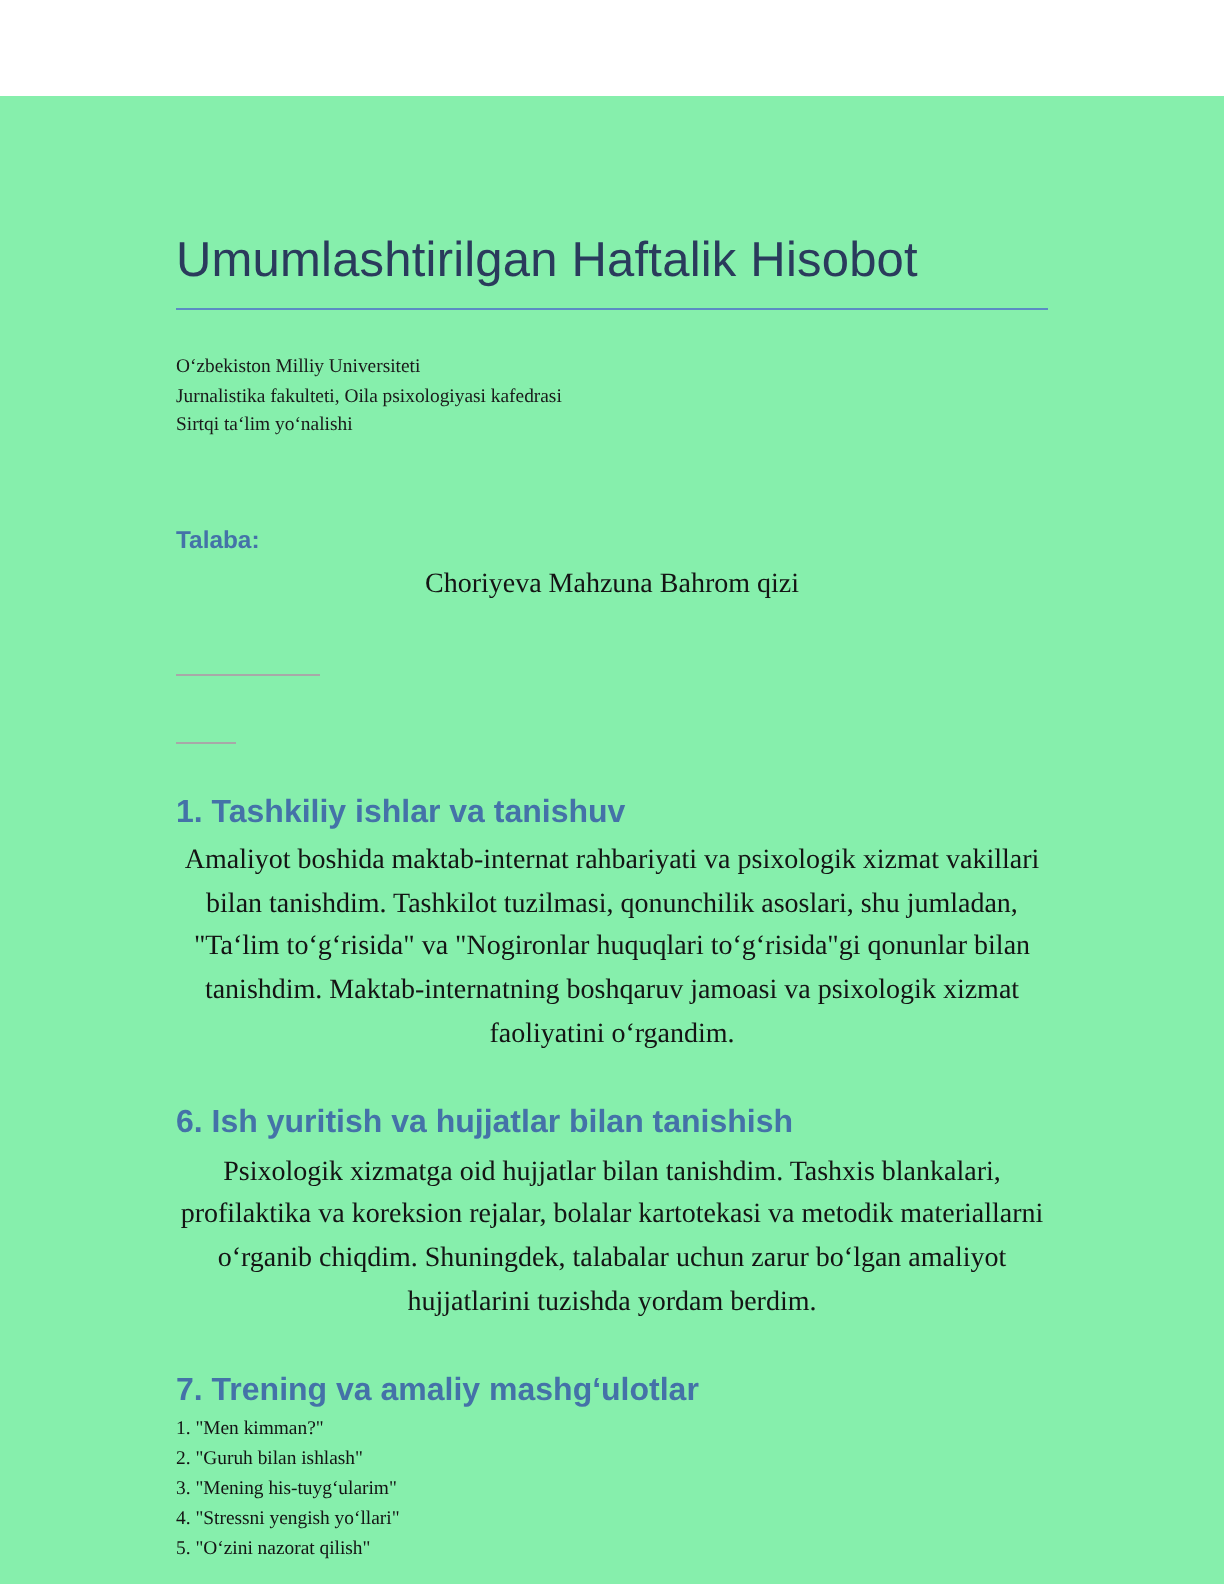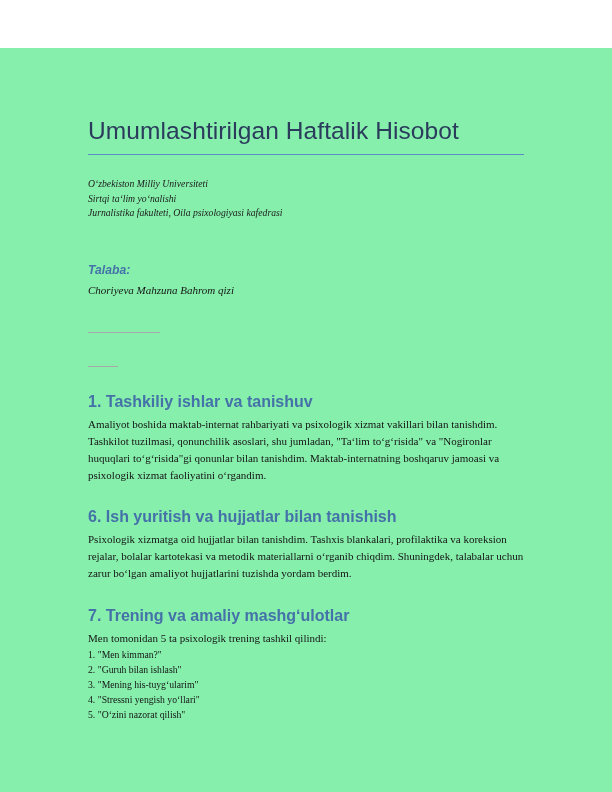--- a/index.html
+++ b/index.html
@@ -40,50 +40,49 @@
     margin-top: 9px;
     width: 436px;
   }
 
   
   .affiliation {
     margin-top: 22px;
     font-size: 9.7px;
     color: #1a1a1a;
     line-height: 1.52;
-    font-style: italic;
   }
   .affiliation div {
     white-space: nowrap;
   }
 
   
   .h-blue {
     font-family: "Liberation Sans", sans-serif;
     font-size: 16px;
     font-weight: 700;
     color: #4472a8;
     line-height: 1.3;
     margin: 0;
   }
   .h-blue.big {
     font-size: 12.2px;
   }
 
   
   .body-text {
-    font-size: 11px;
+    font-size: 14px;
     color: #141414;
     line-height: 1.54;
     margin: 3px 0 0 0;
-    text-align: left;
+    text-align: center;
   }
 
   
-  .sec-talaba      { margin-top: 42px; font-style: italic; }
+  .sec-talaba      { margin-top: 42px; }
   .sec-joy         { margin-top: 30px; }
   .sec-rahbar      { margin-top: 33px; }
   .sec-hafta       { margin-top: 33px; }
 
   .blank-rule {
     height: 0;
     border-top: 1.4px solid #a8a8a8;
     margin-top: 12px;
   }
   .blank-rule.long  { width: 72px; }
@@ -104,22 +103,22 @@
 <body>
 
 <div class="page">
   <div class="content">
 
     <h1 class="doc-title">Umumlashtirilgan Haftalik Hisobot</h1>
     <div class="title-rule"></div>
 
     <div class="affiliation">
       <div>Oʻzbekiston Milliy Universiteti</div>
+      <div>Jurnalistika fakulteti, Oila psixologiyasi kafedrasi</div>
       <div>Sirtqi taʻlim yoʻnalishi</div>
-      <div>Jurnalistika fakulteti, Oila psixologiyasi kafedrasi</div>
     </div>
 
     <div class="sec-talaba">
       <div class="h-blue big">Talaba:</div>
       <p class="body-text">Choriyeva Mahzuna Bahrom qizi</p>
     </div>
 
     <div class="sec-joy">
     </div>
 
@@ -136,21 +135,20 @@
       <p class="body-text">Amaliyot boshida maktab-internat rahbariyati va psixologik xizmat vakillari bilan tanishdim. Tashkilot tuzilmasi, qonunchilik asoslari, shu jumladan, "Taʻlim toʻgʻrisida" va "Nogironlar huquqlari toʻgʻrisida"gi qonunlar bilan tanishdim. Maktab-internatning boshqaruv jamoasi va psixologik xizmat faoliyatini oʻrgandim.</p>
     </div>
 
     <div class="num-section">
       <div class="h-blue">6. Ish yuritish va hujjatlar bilan tanishish</div>
       <p class="body-text">Psixologik xizmatga oid hujjatlar bilan tanishdim. Tashxis blankalari, profilaktika va koreksion rejalar, bolalar kartotekasi va metodik materiallarni oʻrganib chiqdim. Shuningdek, talabalar uchun zarur boʻlgan amaliyot hujjatlarini tuzishda yordam berdim.</p>
     </div>
 
     <div class="num-section">
       <div class="h-blue">7. Trening va amaliy mashgʻulotlar</div>
-      <p class="body-text">Men tomonidan 5 ta psixologik trening tashkil qilindi:</p>
       <div class="train-list">
         <div>1. "Men kimman?"</div>
         <div>2. "Guruh bilan ishlash"</div>
         <div>3. "Mening his-tuygʻularim"</div>
         <div>4. "Stressni yengish yoʻllari"</div>
         <div>5. "Oʻzini nazorat qilish"</div>
       </div>
     </div>
 
   </div>

